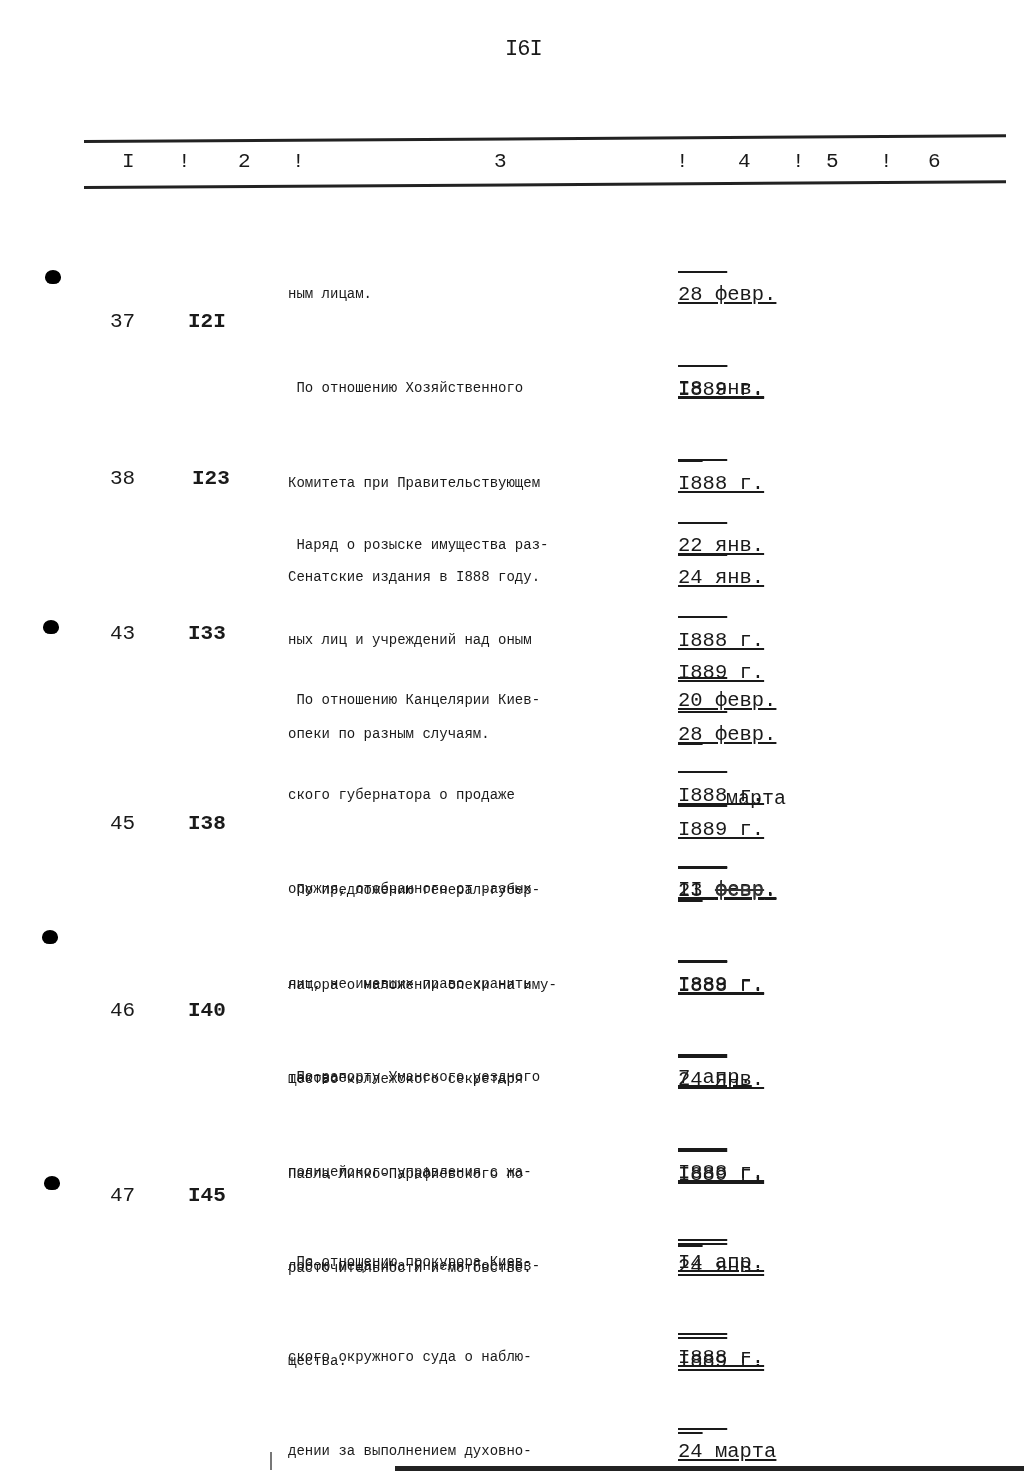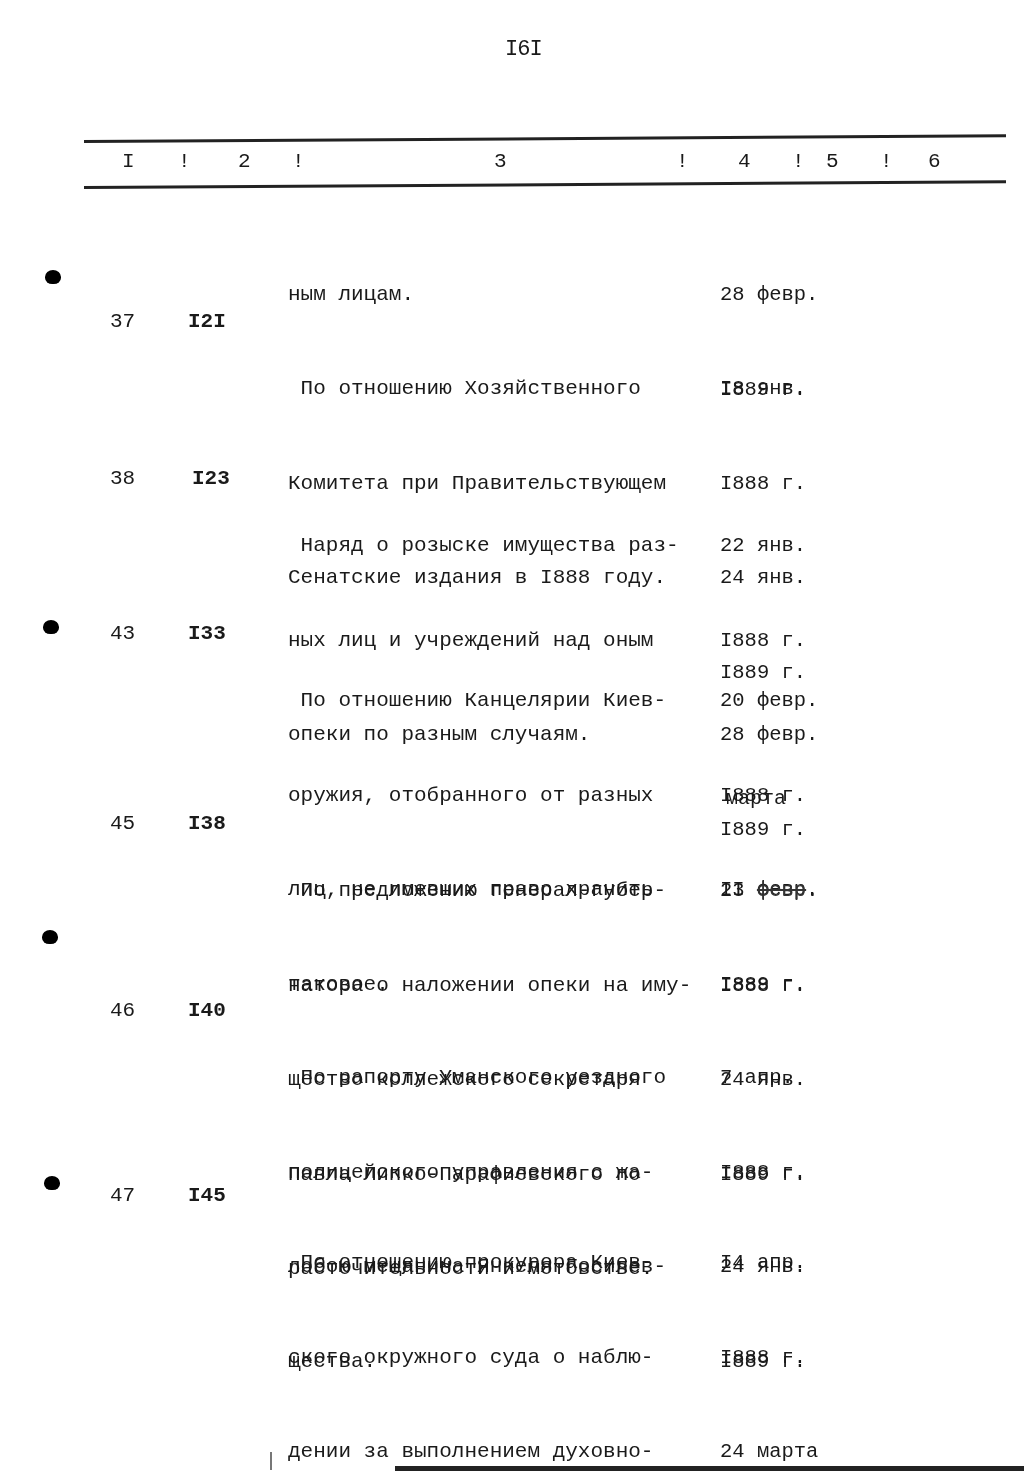--- a/index.html
+++ b/index.html
@@ -58,31 +58,32 @@
     .col2 {
       position: absolute;
       left: 188px;
       font-size: 21px;
       font-weight: bold;
     }
     .col3 {
       position: absolute;
       left: 288px;
       width: 400px;
-      font-size: 21px;
+      font-size: 14px;
       line-height: 31.5px;
       white-space: pre;
     }
     .col4 {
       position: absolute;
-      left: 720px;
+      left: 678px;
       width: 120px;
       font-size: 20.5px;
       line-height: 31.5px;
       white-space: pre;
+      text-decoration: underline;
     }
     .line { display: block; height: 31.5px; }
     .superscript-correction {
       position: absolute;
       left: 726px;
       top: -25px;
       font-size: 20px;
     }
     .overtyped {
       color: #333;
@@ -161,20 +162,21 @@
     <span class="line">28 февр.</span>
     <span class="line">I889 г.</span>
   </div>
 </div>
 
 <div class="entry" style="top:622px;">
   <span class="col1">43</span>
   <span class="col2">I33</span>
   <div class="col3">
     <span class="line"> По отношению Канцелярии Киев-</span>
+    <span class="line">ского губернатора о продаже</span>
     <span class="line">оружия, отобранного от разных</span>
     <span class="line">лиц, не имевших право хранить</span>
     <span class="line">таковое.</span>
   </div>
   <div class="col4">
     <span class="line">20 февр.</span>
     <span class="line">I888 г.</span>
     <span class="line">II февр.</span>
     <span class="line">I889 г.</span>
   </div>

